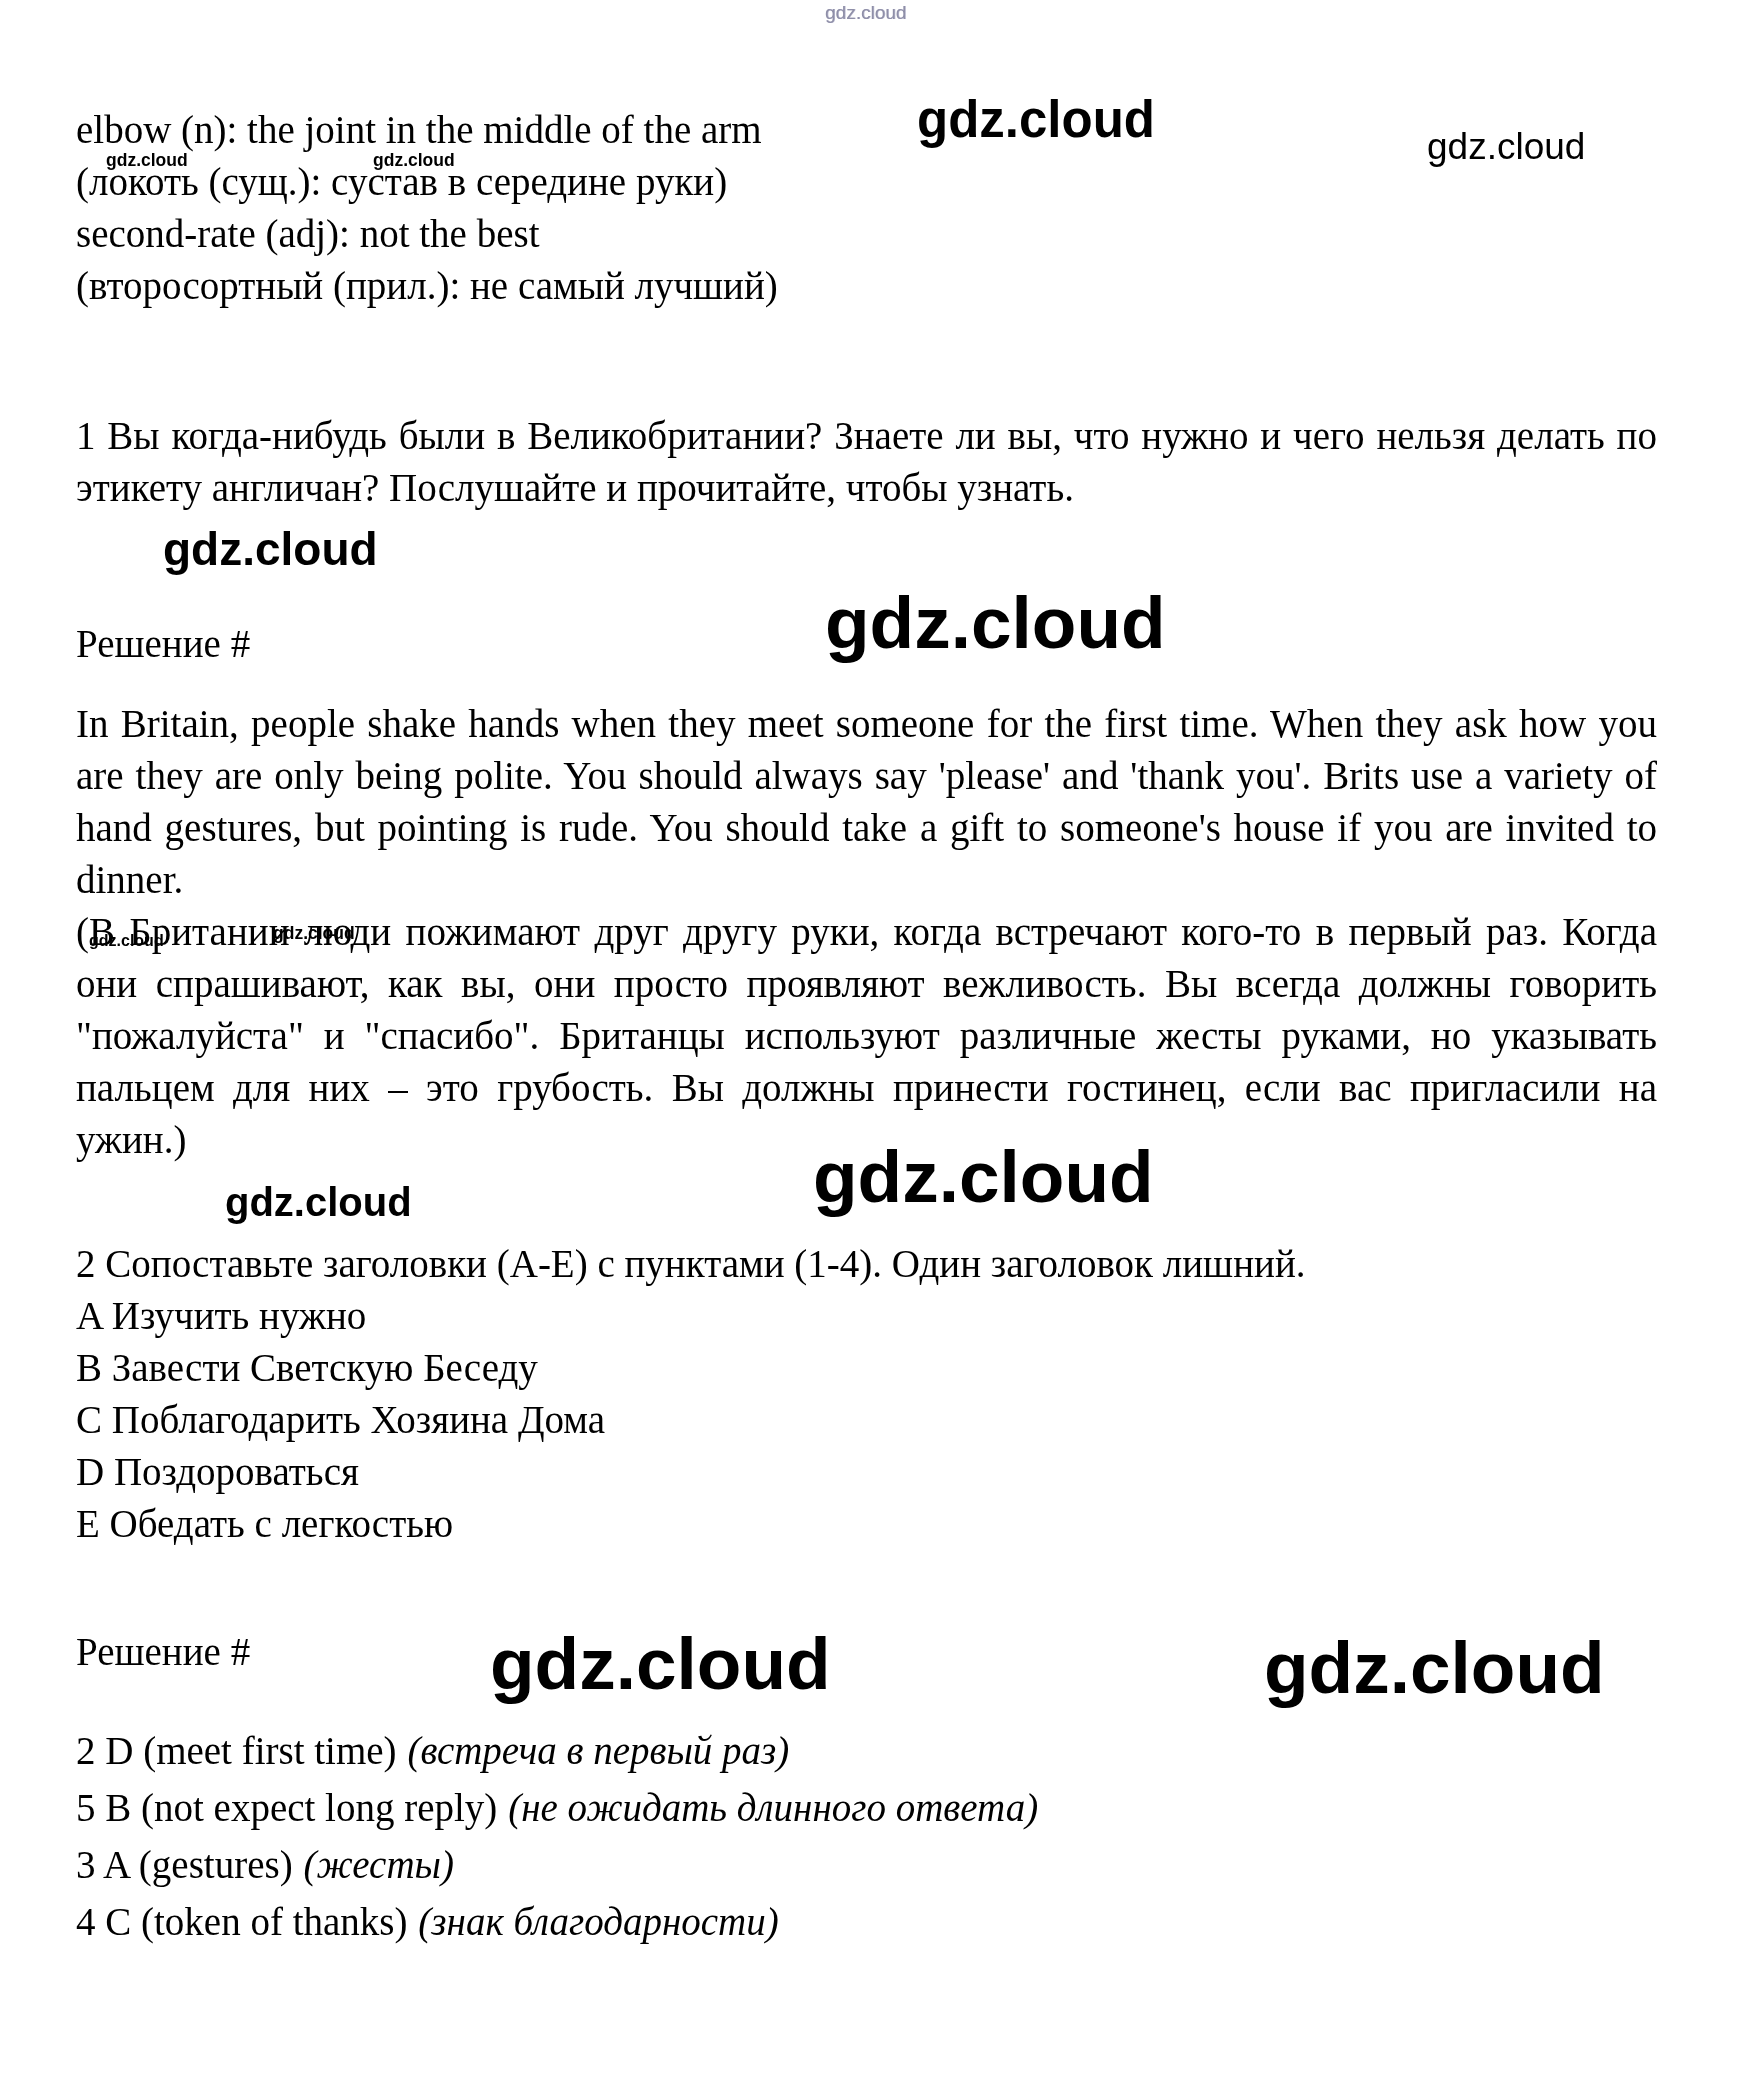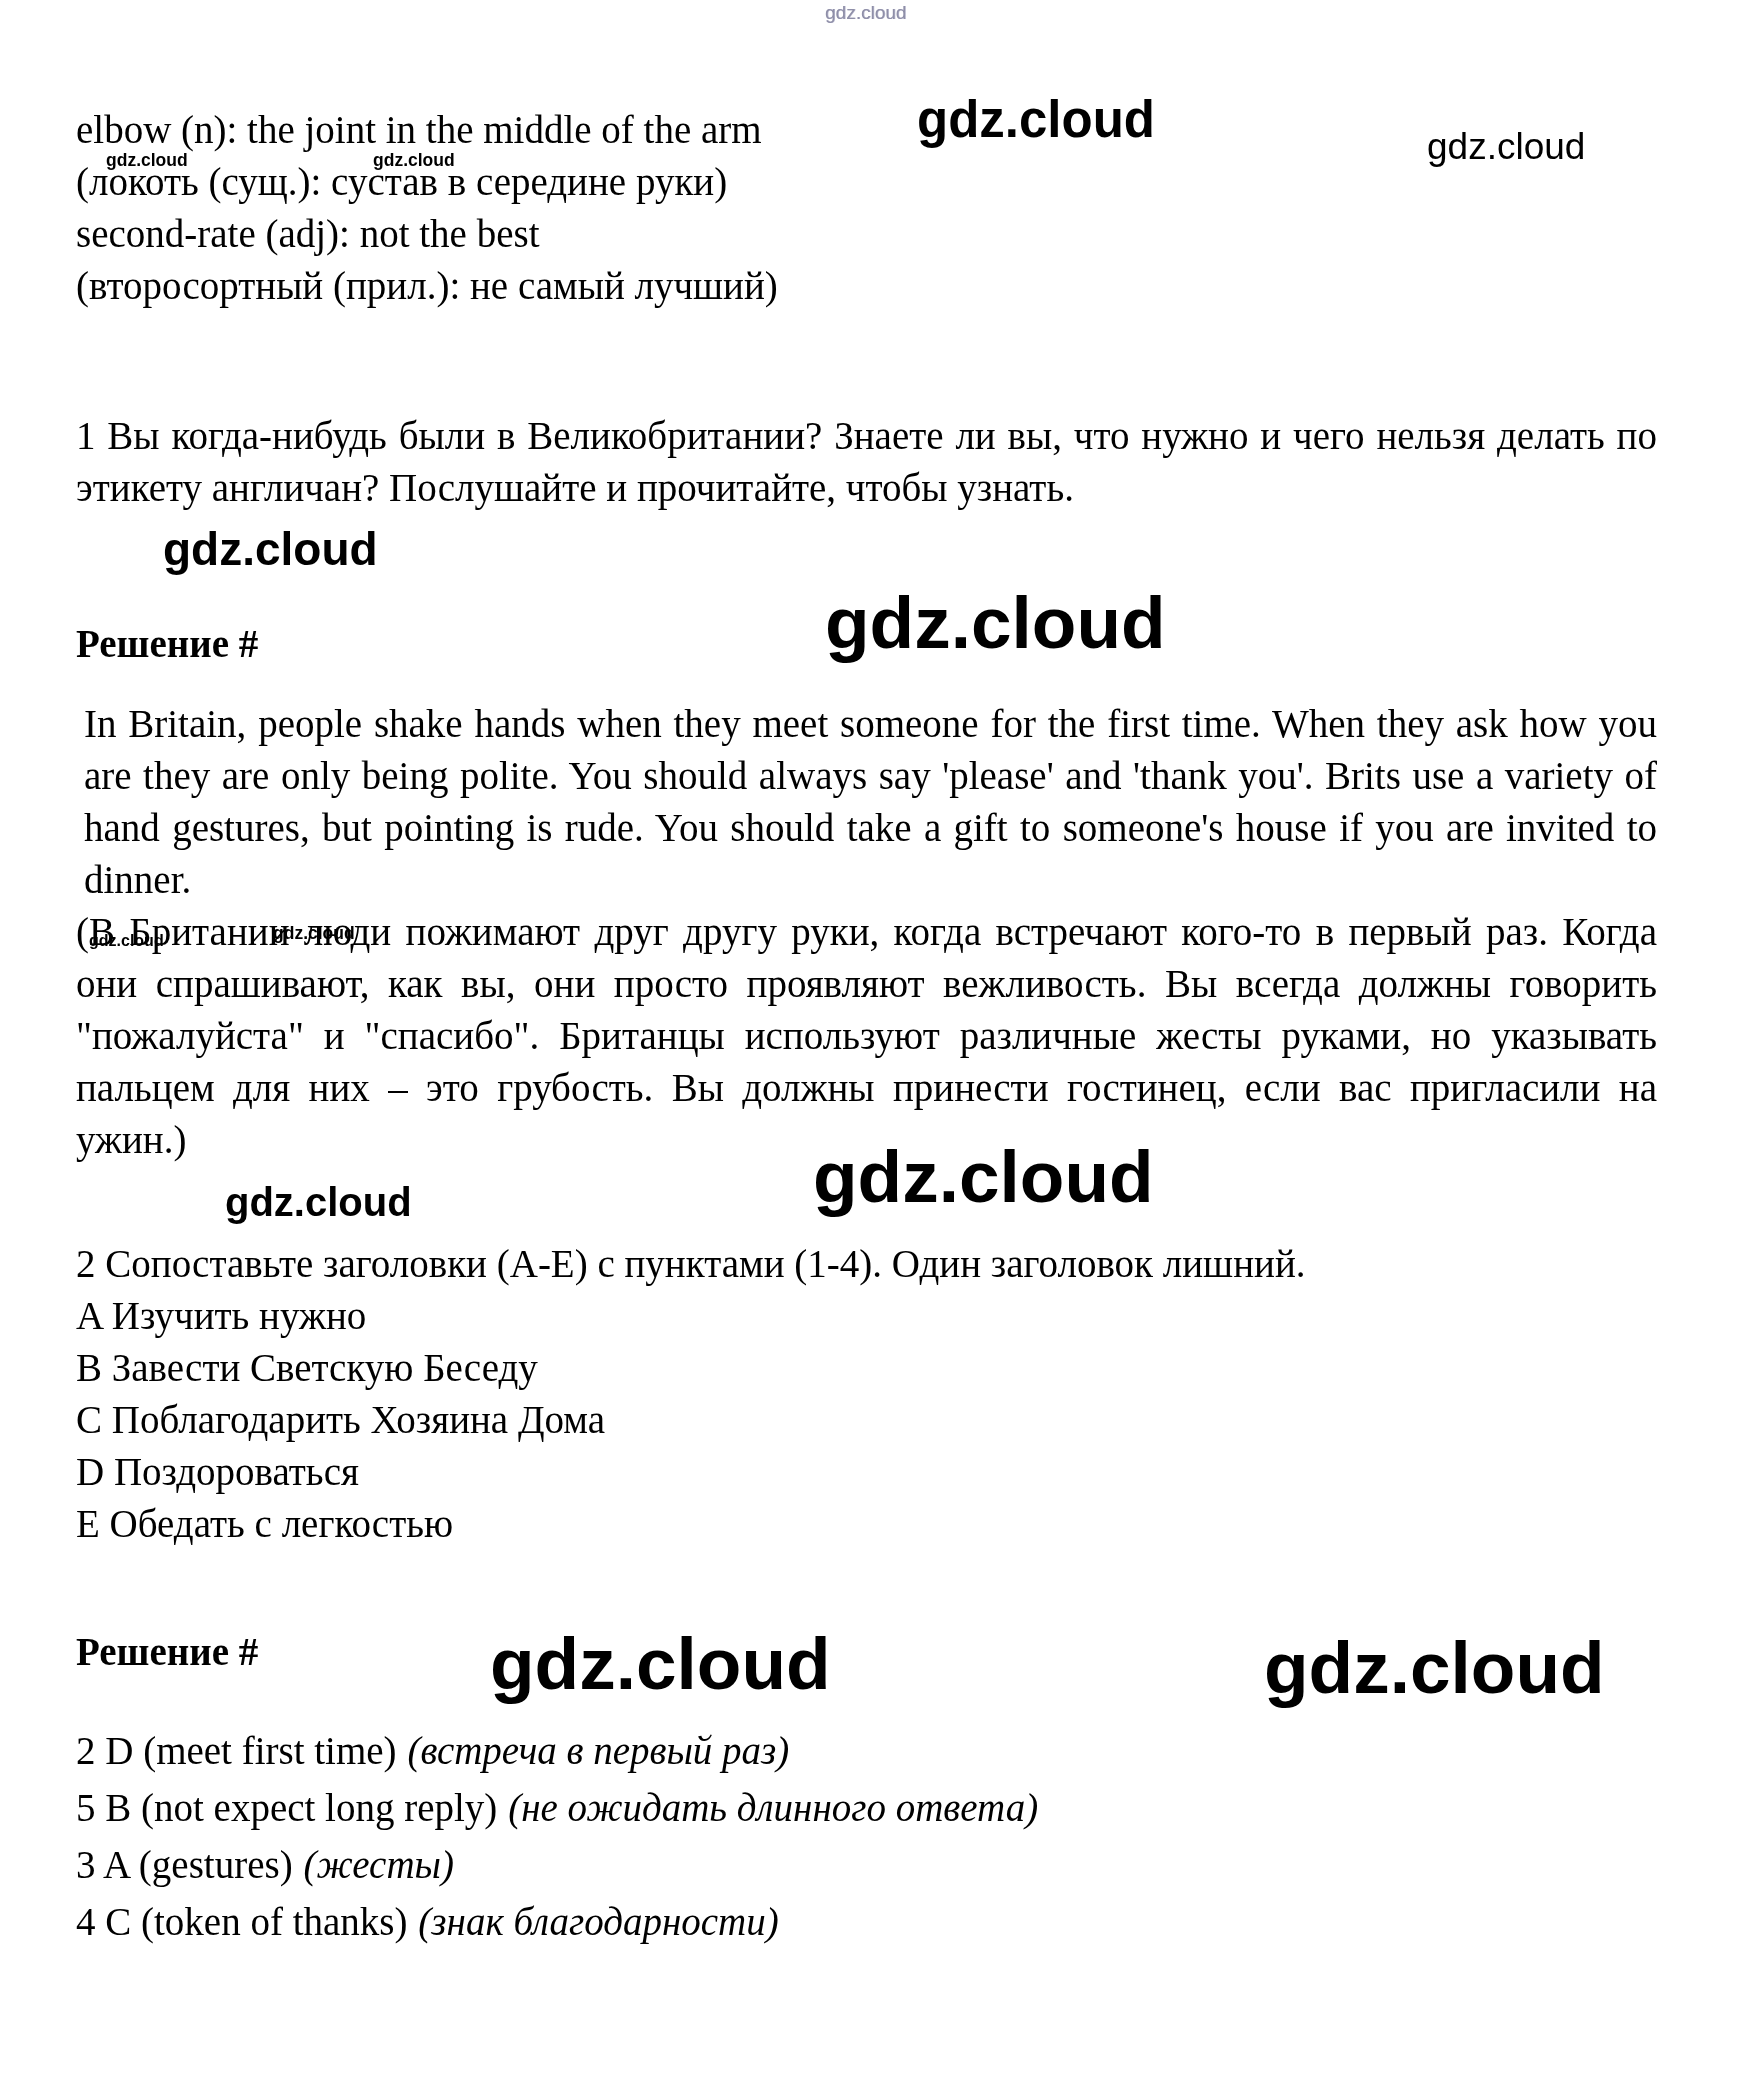--- a/index.html
+++ b/index.html
@@ -17,24 +17,24 @@
     position: absolute;
     left: 76px;
     top: 104px;
     width: 1581px;
     font-size: 39px;
     line-height: 52px;
     z-index: 1;
   }
   .line { white-space: normal; }
   .para { text-align: justify; }
-  .heading { font-weight: bold; }
+  .heading { font-weight: normal; }
   .task1 { margin-top: 98px; }
   .sol1-heading { margin-top: 104px; }
-  .sol1-english { margin-top: 28px; margin-left: 8px; }
+  .sol1-english { margin-top: 28px; }
   .task2 { margin-top: 72px; }
   .sol2-heading { margin-top: 76px; }
   .answers { margin-top: 44px; line-height: 57px; }
   .it { font-style: italic; margin-left: 0.28em; }
   .wm {
     position: absolute;
     font-family: "Liberation Sans", "DejaVu Sans", sans-serif;
     font-weight: 600;
     color: #000000;
     white-space: nowrap;

